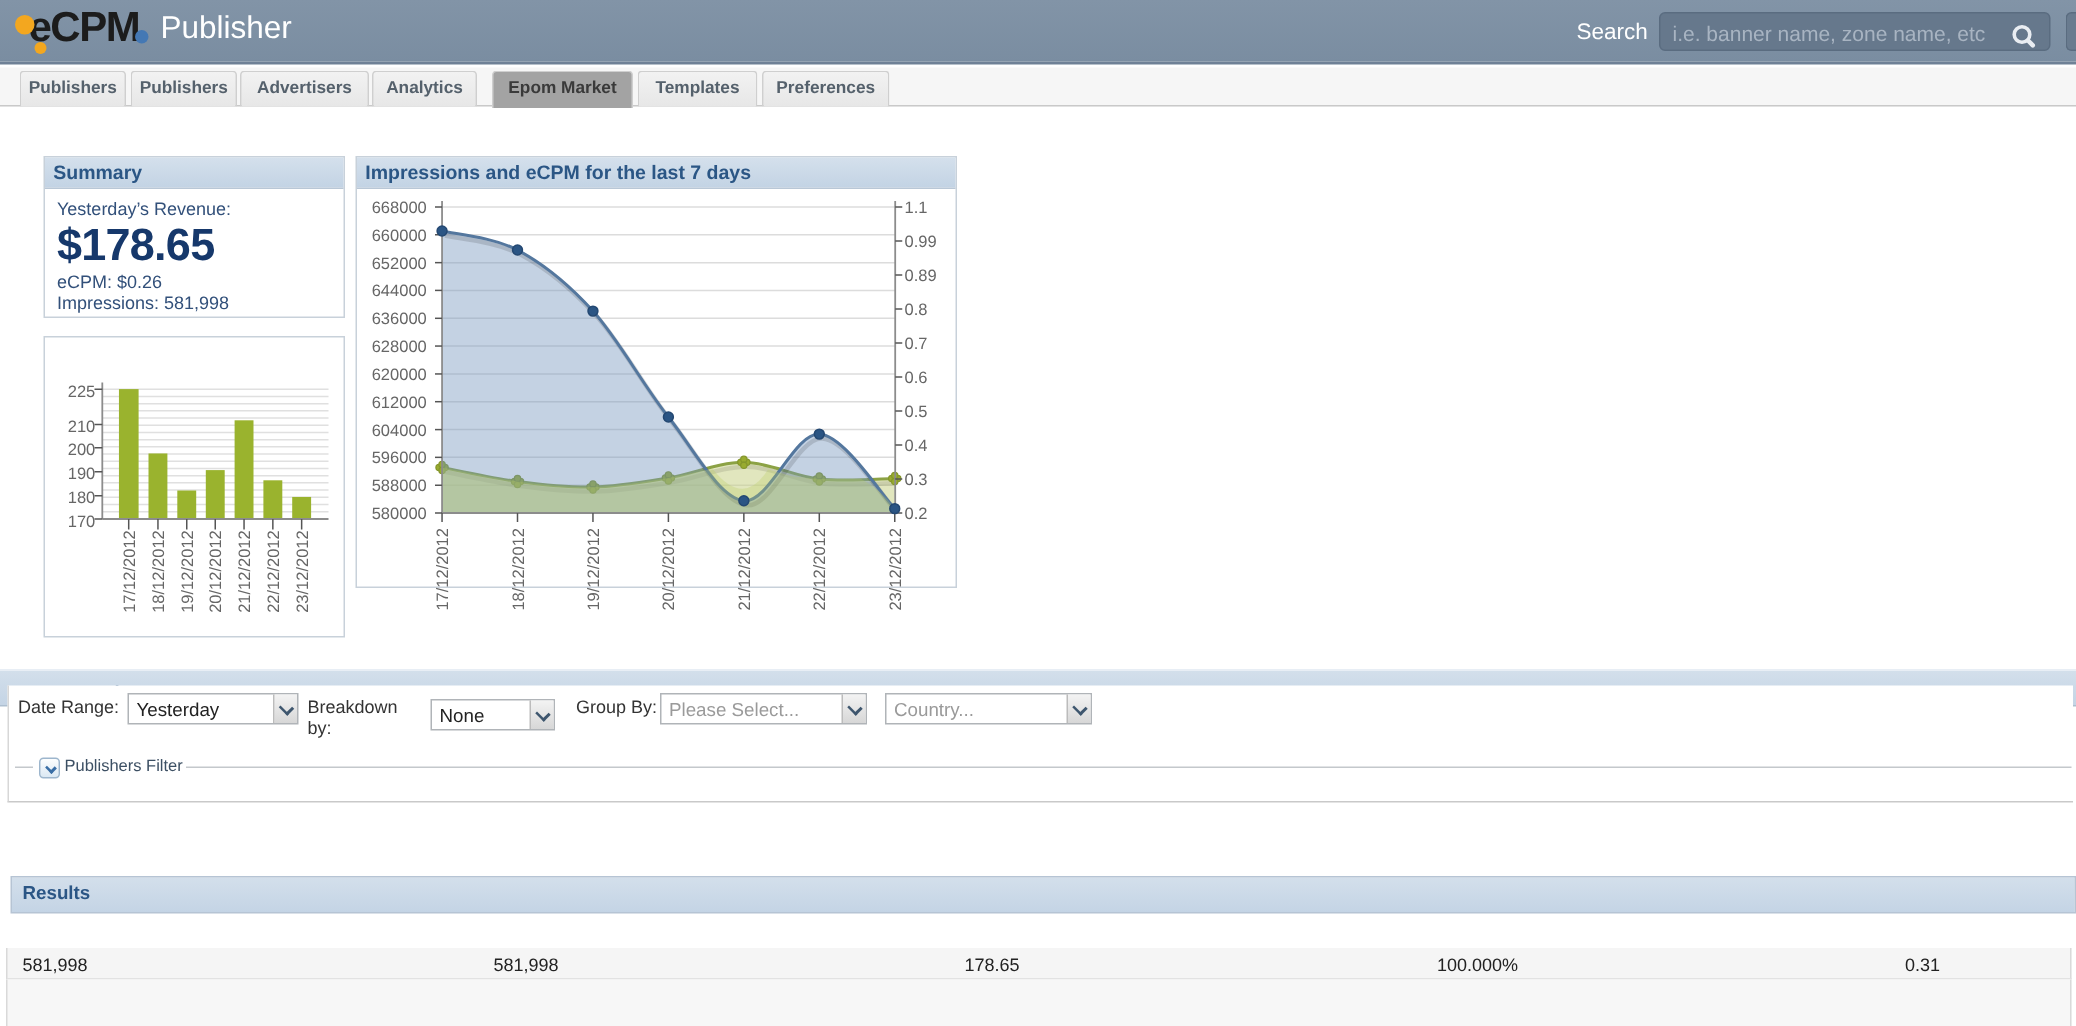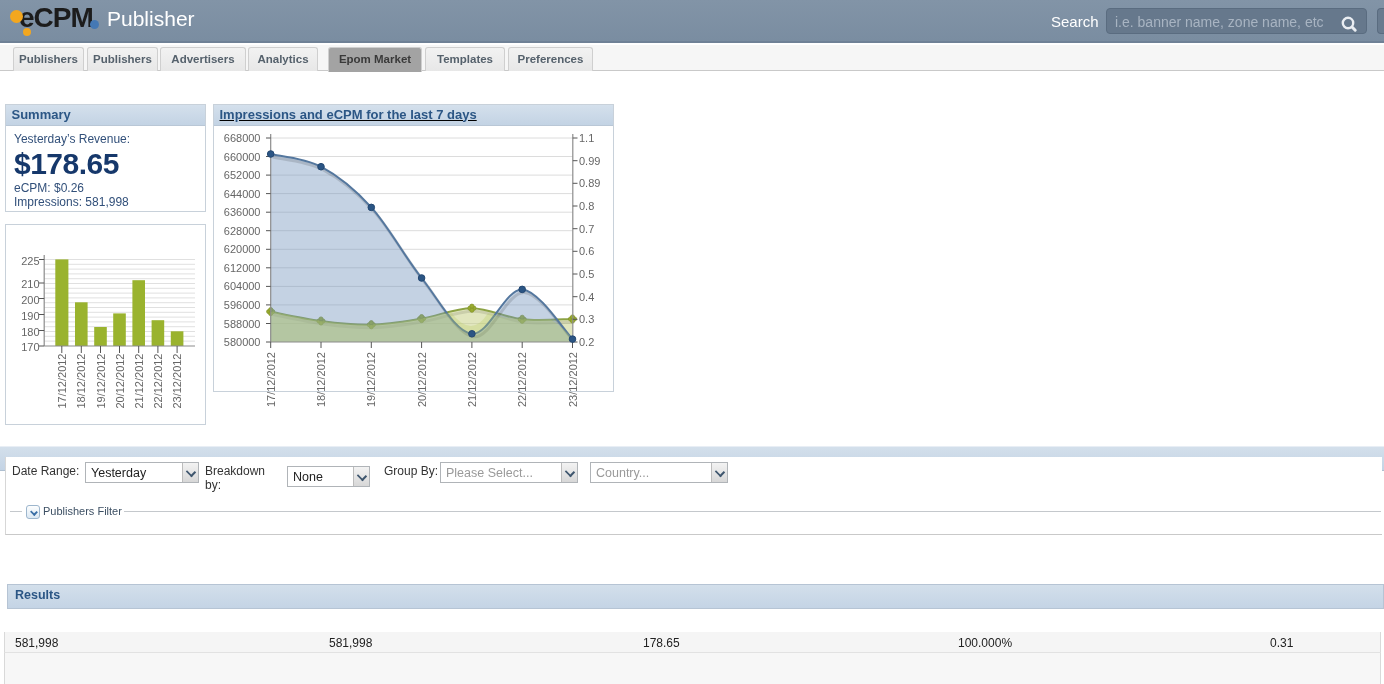--- a/index.html
+++ b/index.html
@@ -21,21 +21,21 @@
   background:#697b8f; border:1px solid #5a6c80; border-right:none; border-radius:4px 0 0 4px; }
 
 .tabbar { position:absolute; left:0; top:45px; width:1384px; height:26px;
   background:#f6f6f6; border-bottom:1px solid #c9c9c9; }
 .tab { position:absolute; top:47px; height:24px; background:linear-gradient(#f2f2f2,#e7e7e7);
   border:1px solid #cfcfcf; border-bottom:none; border-radius:3px 3px 0 0;
   font-size:11.5px; font-weight:bold; color:#55616c; text-align:center; line-height:23px; }
 .tab.active { background:#a3a3a3; color:#3a3a3a; height:25px; z-index:2; }
 .note { position:absolute; left:8px; top:80px; font-size:12.5px; letter-spacing:0.05px; color:#cc3b44; }
 
-.panel { position:absolute; border:1px solid #c8d1da; background:#fff; }
+.panel { position:absolute; border:1px solid #c8d1da; background:#fff;margin-left:24px; }
 .panel-h { height:21px; background:linear-gradient(#d4e0ec,#c3d3e4); border-bottom:1px solid #b9c7d6;
   font-size:13px; font-weight:bold; color:#2b5685; padding:1.5px 0 0 5.5px; }
 .sum-line1 { position:absolute; left:8px; top:27px; font-size:12px; color:#32507a; }
 .sum-big { position:absolute; left:8px; top:44px; font-size:30px; line-height:30px; font-weight:bold; color:#16386b; letter-spacing:-0.5px; }
 .sum-line2 { position:absolute; left:8px; top:76px; font-size:12px; color:#32507a; }
 .sum-line3 { position:absolute; left:8px; top:90px; font-size:12px; color:#32507a; }
 
 .ro-h { position:absolute; left:0px; top:446px; width:1384px; height:25px;
   background:linear-gradient(#d3dfeb,#c4d4e5); border-top:1px solid #e8eef5; border-bottom:1px solid #aebfd0;
   font-size:12.5px; font-weight:bold; color:#2b5685; padding:8px 0 0 11px; }
@@ -169,21 +169,21 @@
     <text x="98.5" y="106.5" transform="rotate(-90 98.5 106.5)">19/12/2012</text>
     <text x="117.5" y="106.5" transform="rotate(-90 117.5 106.5)">20/12/2012</text>
     <text x="136.7" y="106.5" transform="rotate(-90 136.7 106.5)">21/12/2012</text>
     <text x="155.9" y="106.5" transform="rotate(-90 155.9 106.5)">22/12/2012</text>
     <text x="175.1" y="106.5" transform="rotate(-90 175.1 106.5)">23/12/2012</text>
   </g>
 </svg>
 
   </div>
 
-  <div class="panel" style="left:213px;top:104px;width:401px;height:288px;text-decoration:underline;">
+  <div class="panel" style="left:213px;top:104px;width:401px;height:288px;">
     <div class="panel-h">Impressions and eCPM for the last 7 days</div>
     <svg width="399" height="298" viewBox="0 0 399 298" style="position:absolute;left:0;top:21px;">
   <g stroke="#dcdcdc" stroke-width="1">
     <line x1="56.7" y1="12" x2="358.8" y2="12"></line>
           <line x1="56.7" y1="30.5" x2="358.8" y2="30.5"></line>
           <line x1="56.7" y1="49.1" x2="358.8" y2="49.1"></line>
           <line x1="56.7" y1="67.6" x2="358.8" y2="67.6"></line>
           <line x1="56.7" y1="86.2" x2="358.8" y2="86.2"></line>
           <line x1="56.7" y1="104.7" x2="358.8" y2="104.7"></line>
           <line x1="56.7" y1="123.3" x2="358.8" y2="123.3"></line>

